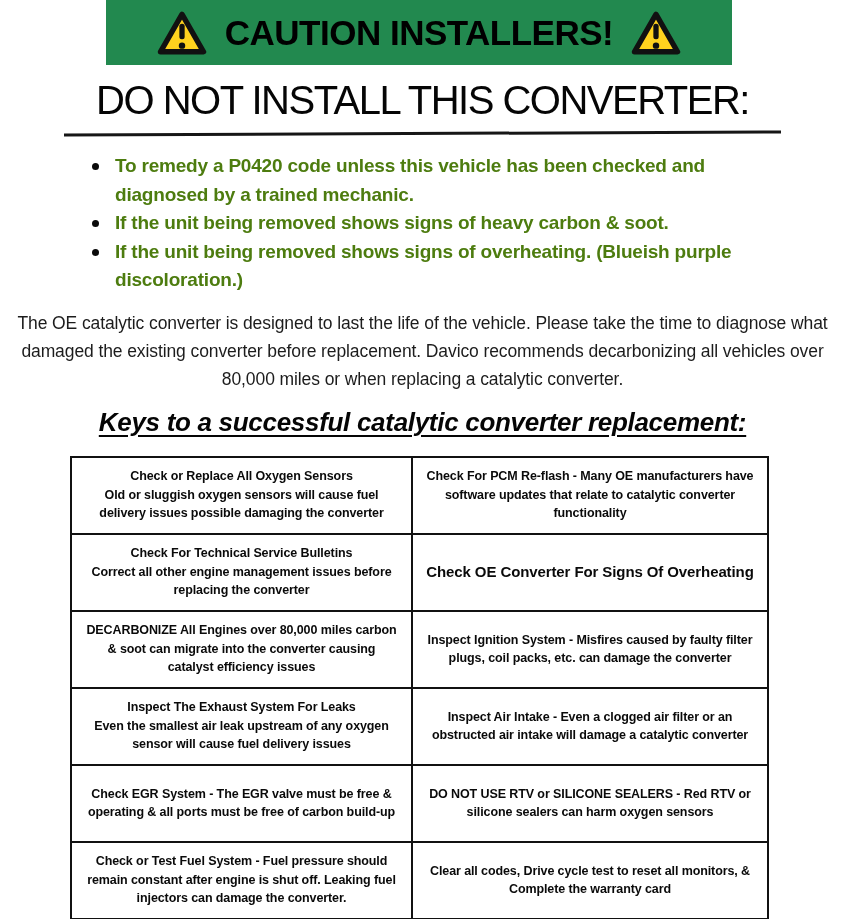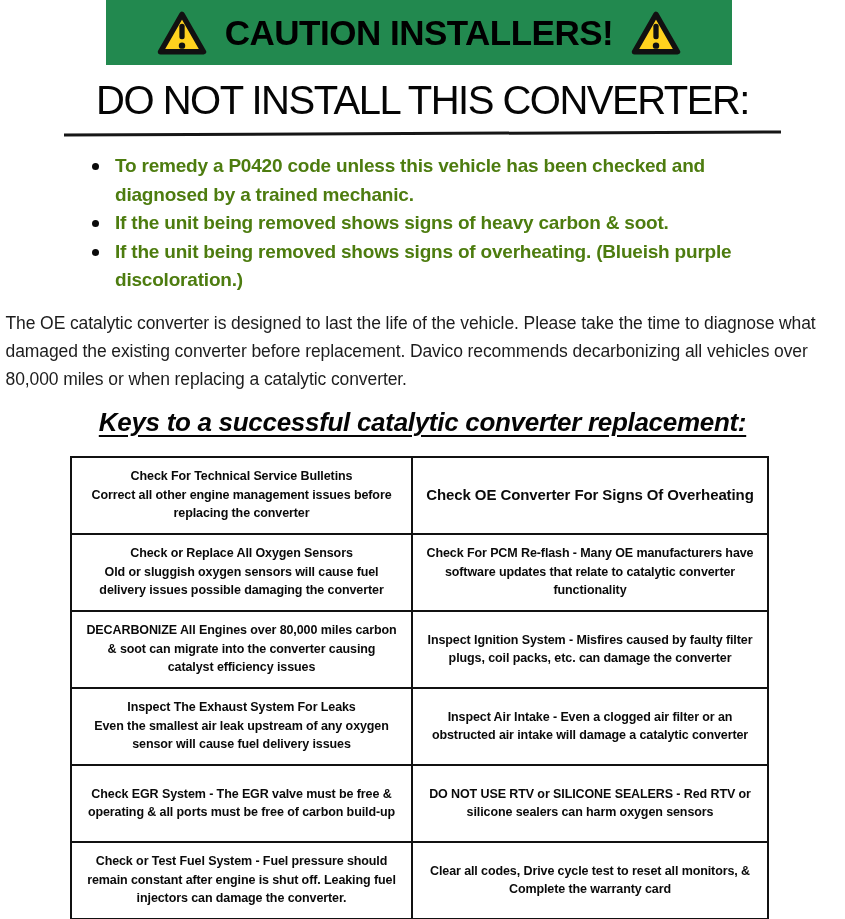--- a/index.html
+++ b/index.html
@@ -43,21 +43,21 @@
     font-size: 19px; font-weight: bold; line-height: 1.5; color: #4d7c0f;
     letter-spacing: -0.2px;
   }
   .warnings li::before {
     content: ""; position: absolute; left: 4px; top: 11px;
     width: 7px; height: 7px; border-radius: 50%; background: #0a0a0a;
   }
 
   
   .intro {
-    width: 834px; margin: 14px auto 0; 
+    width: 834px; margin: 14px auto 0; text-align: center;
     font-size: 17.5px; line-height: 1.62; color: #1c1c1c; letter-spacing: -0.1px;
   }
 
   
   .keys-heading {
     margin: 13px auto 0; text-align: center;
     font-size: 26px; font-weight: bold; letter-spacing: -0.3px; color: #050505;
     text-decoration: underline; text-decoration-thickness: 2px; text-underline-offset: 4px; font-style: italic;
   }
 
@@ -103,28 +103,28 @@
   <li>If the unit being removed shows signs of heavy carbon &amp; soot.</li>
   <li>If the unit being removed shows signs of overheating. (Blueish purple discoloration.)</li>
 </ul>
 
 <p class="intro">The OE catalytic converter is designed to last the life of the vehicle. Please take the time to diagnose what damaged the existing converter before replacement. Davico recommends decarbonizing all vehicles over 80,000 miles or when replacing a catalytic converter.</p>
 
 <h2 class="keys-heading">Keys to a successful catalytic converter replacement:</h2>
 
 <div class="tips-table">
   <div class="t-row">
+    <div class="t-cell left">Check or Replace All Oxygen Sensors
+Old or sluggish oxygen sensors will cause fuel delivery issues possible damaging the converter</div>
+    <div class="t-cell right">Check For PCM Re-flash - Many OE manufacturers have software updates that relate to catalytic converter functionality</div>
+  </div>
+  <div class="t-row">
     <div class="t-cell left">Check For Technical Service Bulletins
 Correct all other engine management issues before replacing the converter</div>
     <div class="t-cell right lg">Check OE Converter For Signs Of Overheating</div>
-  </div>
-  <div class="t-row">
-    <div class="t-cell left">Check or Replace All Oxygen Sensors
-Old or sluggish oxygen sensors will cause fuel delivery issues possible damaging the converter</div>
-    <div class="t-cell right">Check For PCM Re-flash - Many OE manufacturers have software updates that relate to catalytic converter functionality</div>
   </div>
   <div class="t-row">
     <div class="t-cell left">DECARBONIZE All Engines over 80,000 miles carbon &amp; soot can migrate into the converter causing catalyst efficiency issues</div>
     <div class="t-cell right">Inspect Ignition System - Misfires caused by faulty filter plugs, coil packs, etc. can damage the converter</div>
   </div>
   <div class="t-row">
     <div class="t-cell left">Inspect The Exhaust System For Leaks
 Even the smallest air leak upstream of any oxygen sensor will cause fuel delivery issues</div>
     <div class="t-cell right">Inspect Air Intake - Even a clogged air filter or an obstructed air intake will damage a catalytic converter</div>
   </div>

